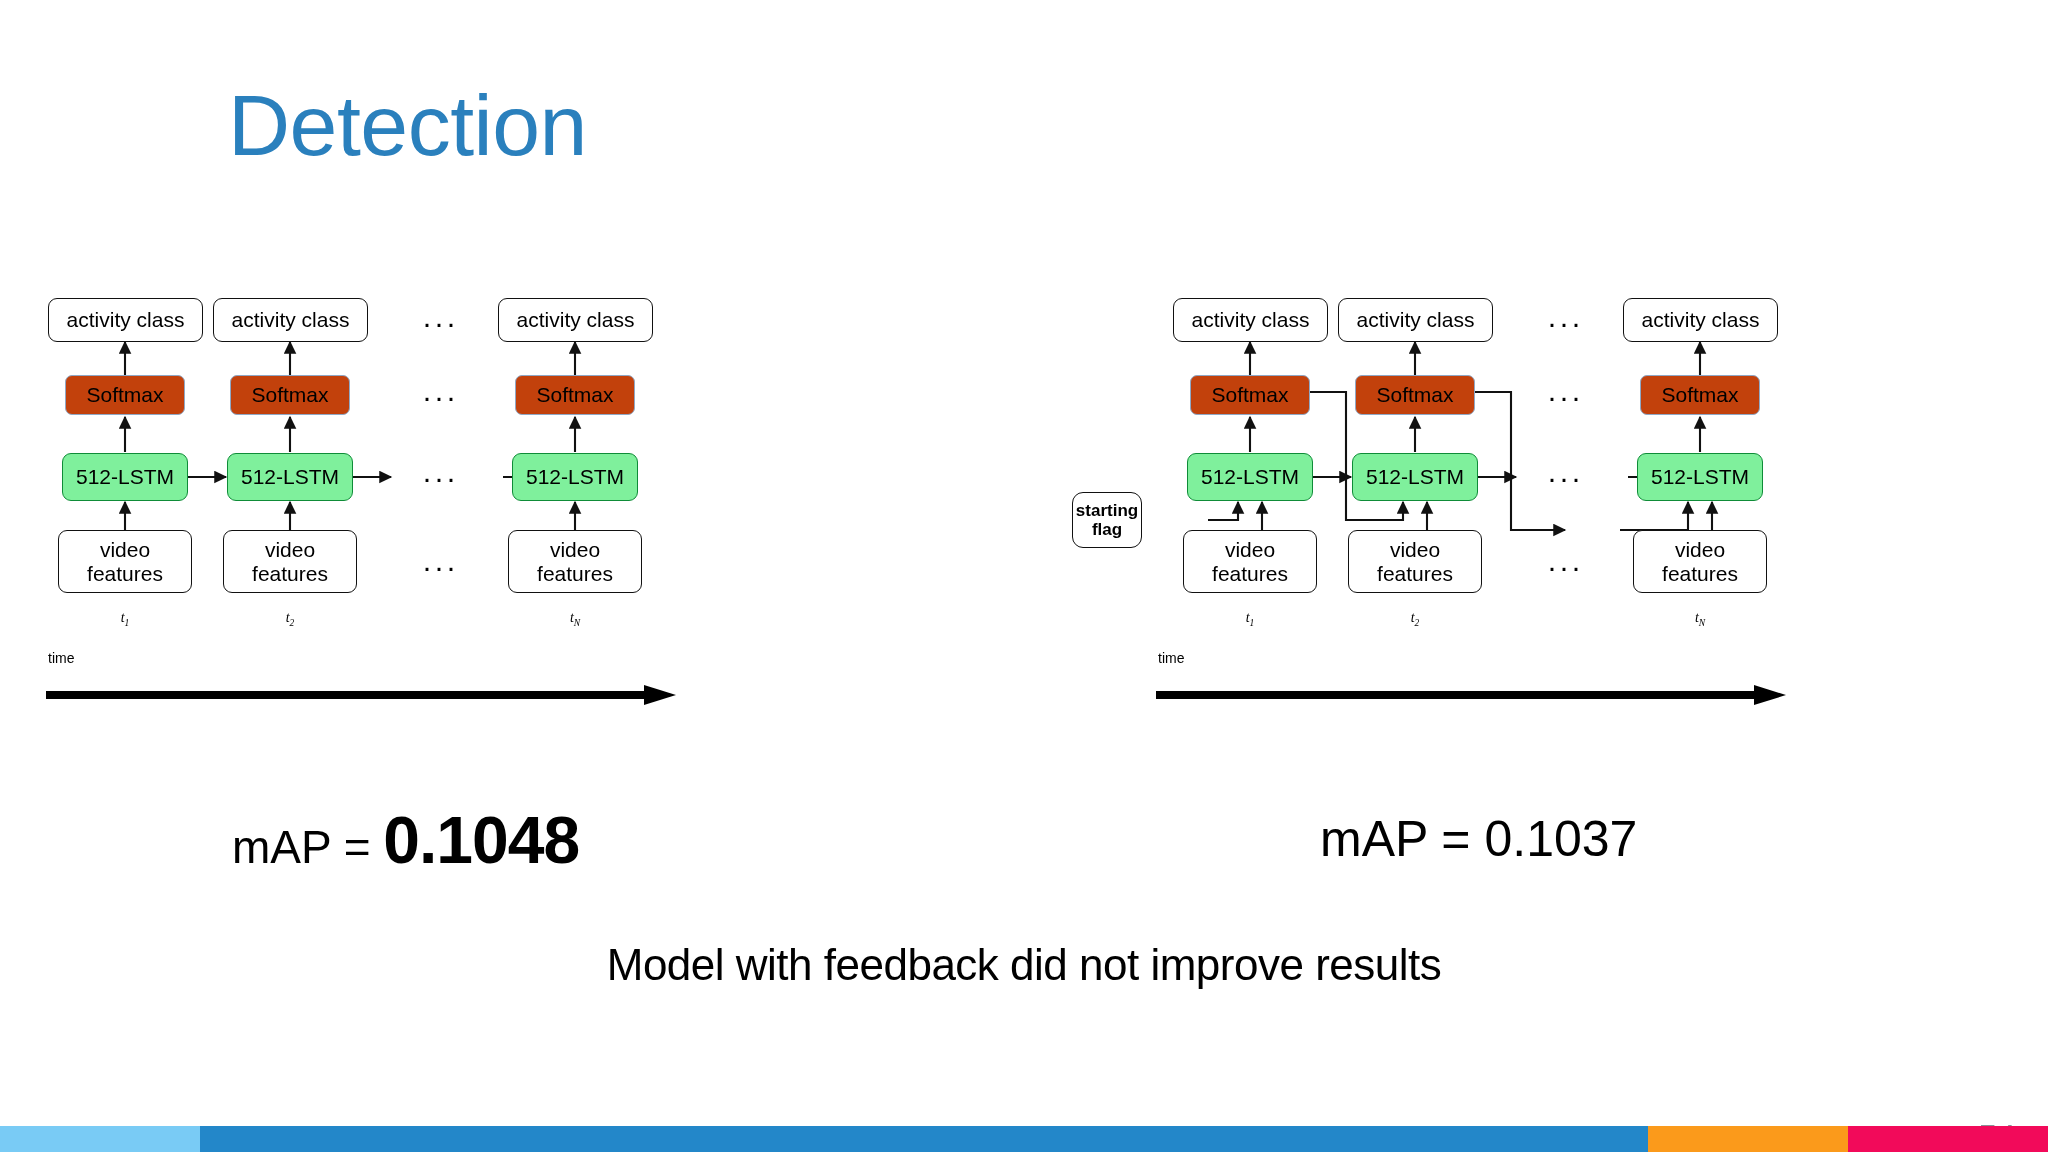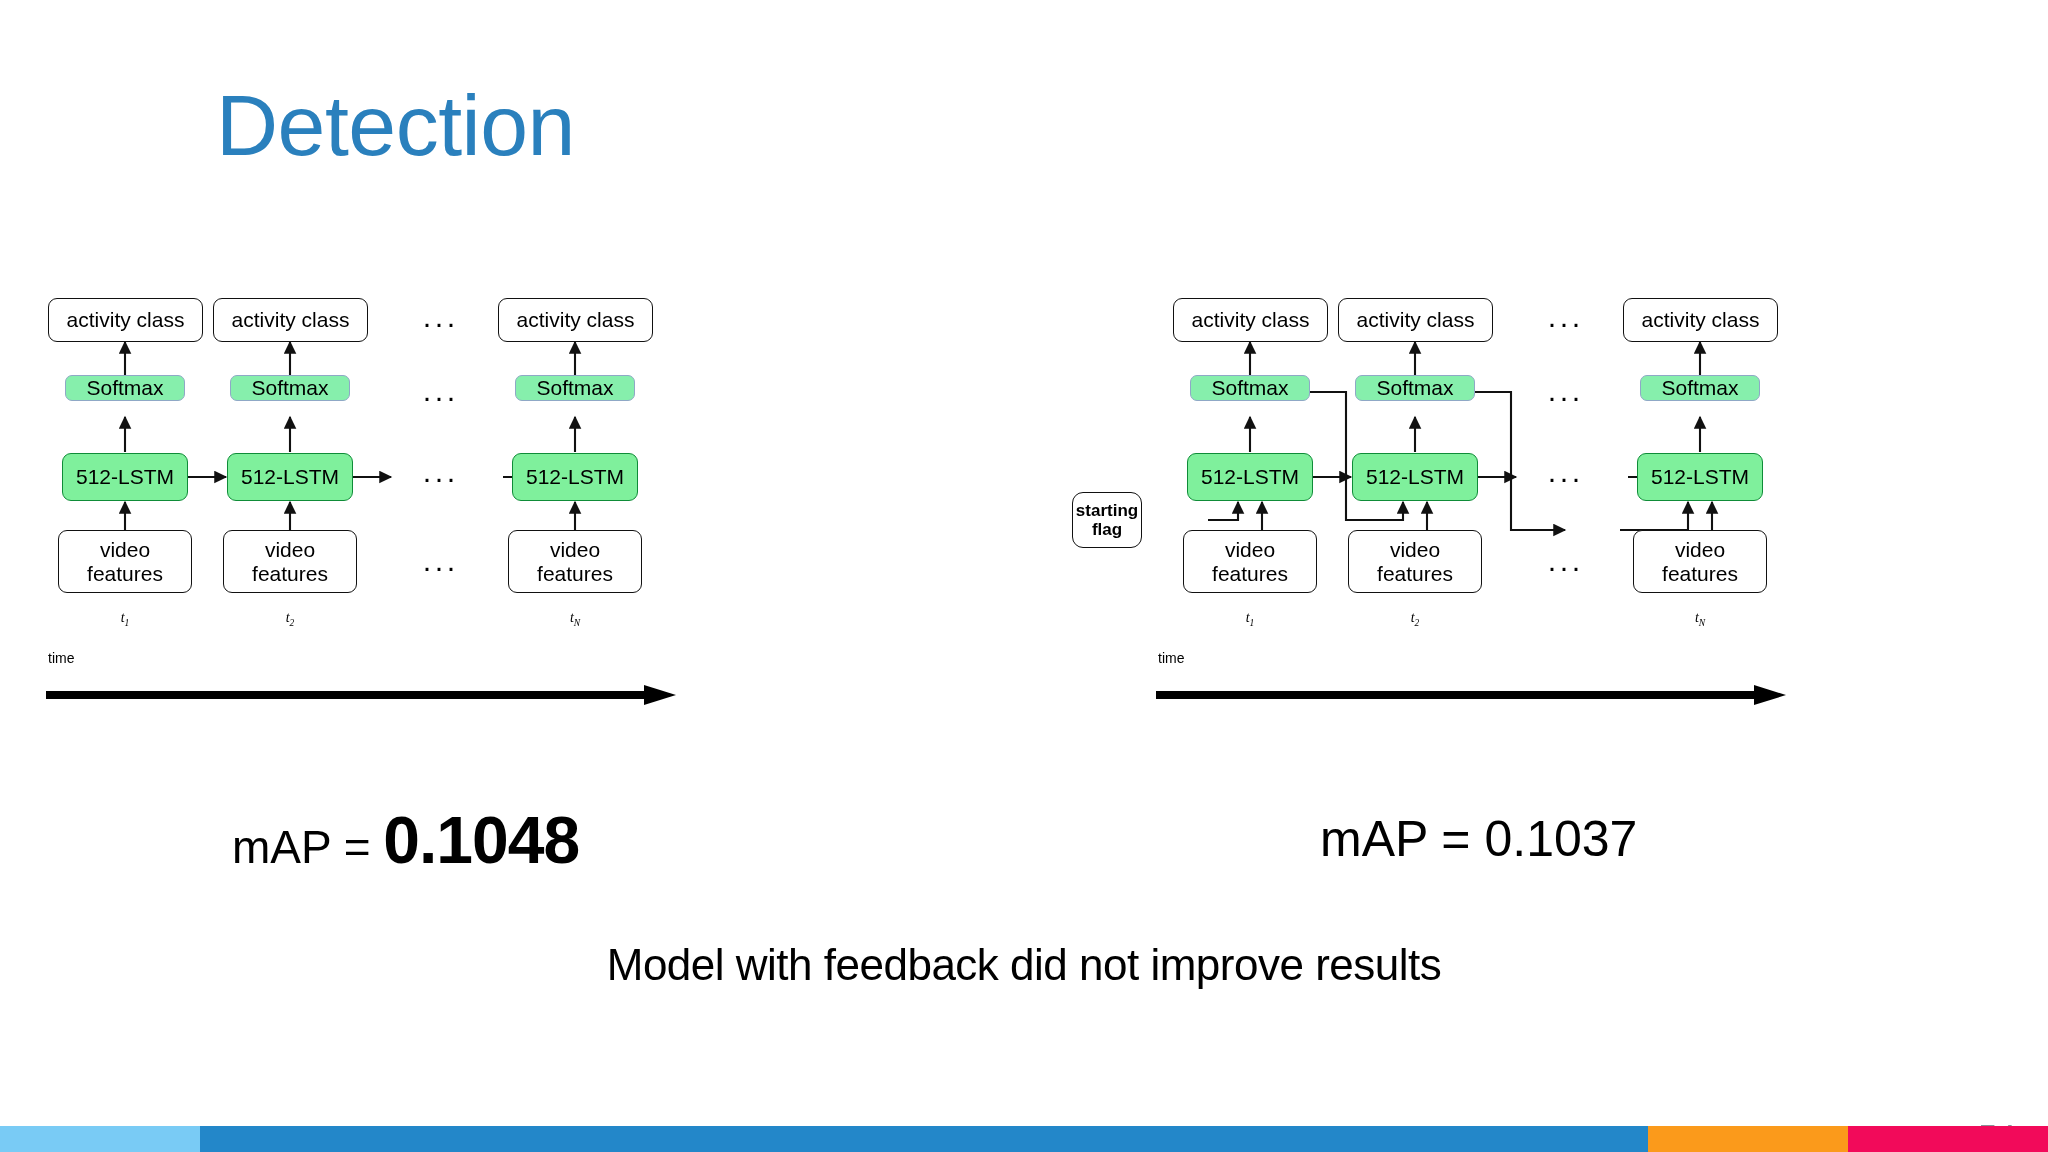--- a/index.html
+++ b/index.html
@@ -12,21 +12,21 @@
     height: 1152px;
     position: relative;
     overflow: hidden;
     font-family: "Liberation Sans", sans-serif;
     -webkit-font-smoothing: antialiased;
   }
 
   
   #slide-title {
     position: absolute;
-    left: 216px;
+    left: 228px;
     top: 82px;
     font-size: 86px;
     line-height: 1;
     font-weight: 400;
     color: #2a80bd;
     letter-spacing: -0.5px;
     white-space: nowrap;
   }
 
   
@@ -55,22 +55,22 @@
     justify-content: center;
     text-align: center;
     color: #000;
     font-size: 21px;
     line-height: 1.12;
     font-family: "Liberation Sans", sans-serif;
     white-space: pre-line;
   }
   .node.activity { height: 44px; }
   .node.softmax  {
-    height: 26px;
-    background: #86efac;
+    height: 40px;
+    background: #c2410c;
     border-color: #8fa8c6;
     border-radius: 7px;
   }
   .node.lstm {
     height: 48px;
     background: #7ff09c;
     border-color: #0f8c38;
     border-radius: 9px;
   }
   .node.video { height: 63px; }

